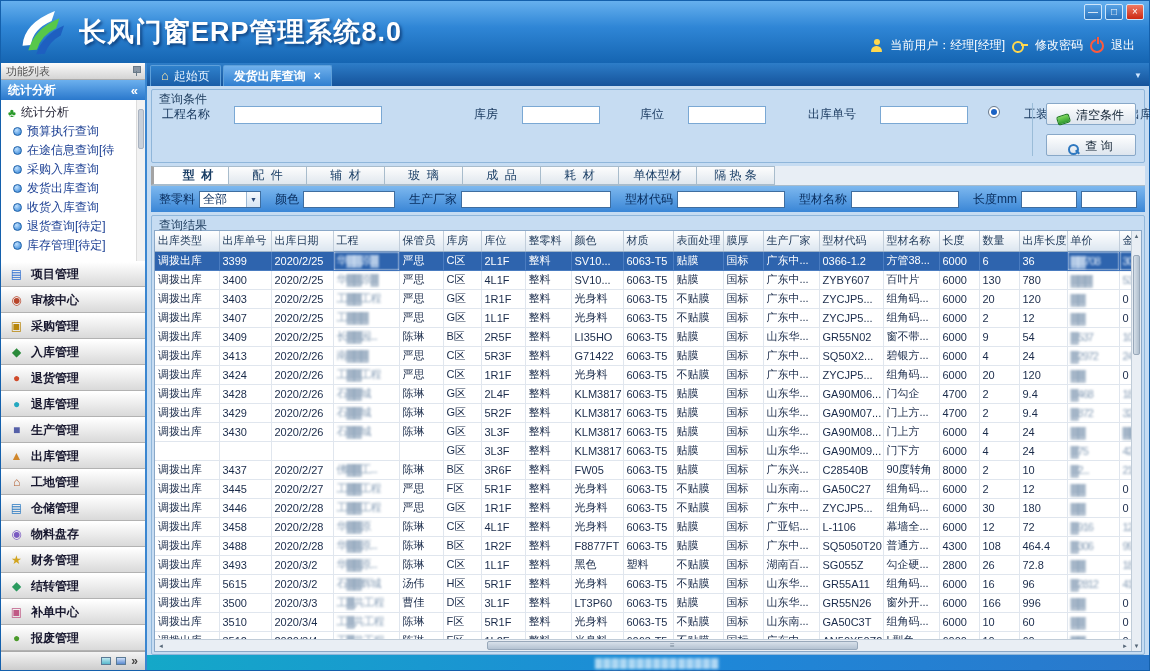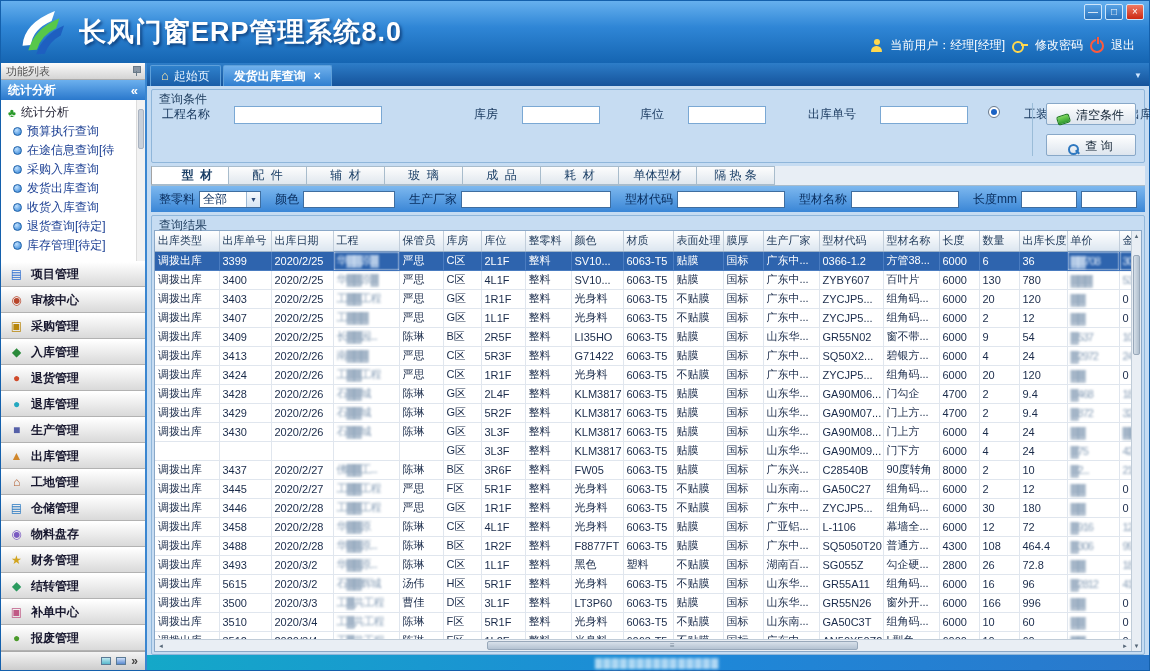--- a/index.html
+++ b/index.html
@@ -80,21 +80,21 @@
 .action-col{position:absolute;right:8px;top:13px;bottom:6px;width:104px;border-left:1px solid #9abcd8;display:flex;flex-direction:column;justify-content:space-between;align-items:center;padding-left:12px;}
 .btn{height:22px;width:90px;border:1px solid #88a8c8;border-radius:2px;background:linear-gradient(#ffffff,#dde5ee);display:inline-flex;align-items:flex-end;justify-content:center;gap:6px;cursor:pointer;color:#123;font:inherit;white-space:nowrap;}
 .eraser-icon{width:13px;height:9px;background:linear-gradient(#7cd85a,#2e9a2e);border:1px solid #1d7a1d;border-radius:2px;transform:rotate(-18deg);}
 .mag-icon{width:11px;height:11px;position:relative;}
 .mag-icon::before{content:"";position:absolute;left:0;top:0;width:7px;height:7px;border:2px solid #2e78c0;border-radius:50%;}
 .mag-icon::after{content:"";position:absolute;left:7px;top:7px;width:5px;height:2px;background:#2e78c0;transform:rotate(45deg);}
 
 
 .mat-tabs{flex:none;display:flex;height:20px;margin-top:3px;background:#e8eef5;border-bottom:1px solid #a8bccc;}
 .mat-tab{flex:0 0 78px;background:linear-gradient(#fdfdfd,#e0e7ee);border:1px solid #a8bccc;border-left:none;display:flex;align-items:center;justify-content:center;color:#1b3f66;cursor:pointer;white-space:pre;font-size:12px;}
-.mat-tab:first-child{border-left:1px solid #a3a3a3;padding-left:14px;}
+.mat-tab:first-child{border-left:3px solid #a3a3a3;padding-left:14px;}
 .mat-tab.active{background:#fff;font-weight:bold;}
 
 
 .filter-bar{flex:none;height:26px;background:linear-gradient(#7db8ef,#3a86d6);display:flex;align-items:center;padding:0 8px;color:#082c5c;white-space:nowrap;}
 .filter-bar input.box,.filter-bar .combo{border-color:#3f6ea0;height:17px;}
 
 
 .results{flex:1;min-height:0;margin-top:3px;padding:14px 2px 2px;display:flex;flex-direction:column;}
 .table-zone{flex:1;min-height:0;display:flex;border:1px solid #8aa8c8;background:#fff;}
 .grid-col{flex:1;min-width:0;display:flex;flex-direction:column;}

